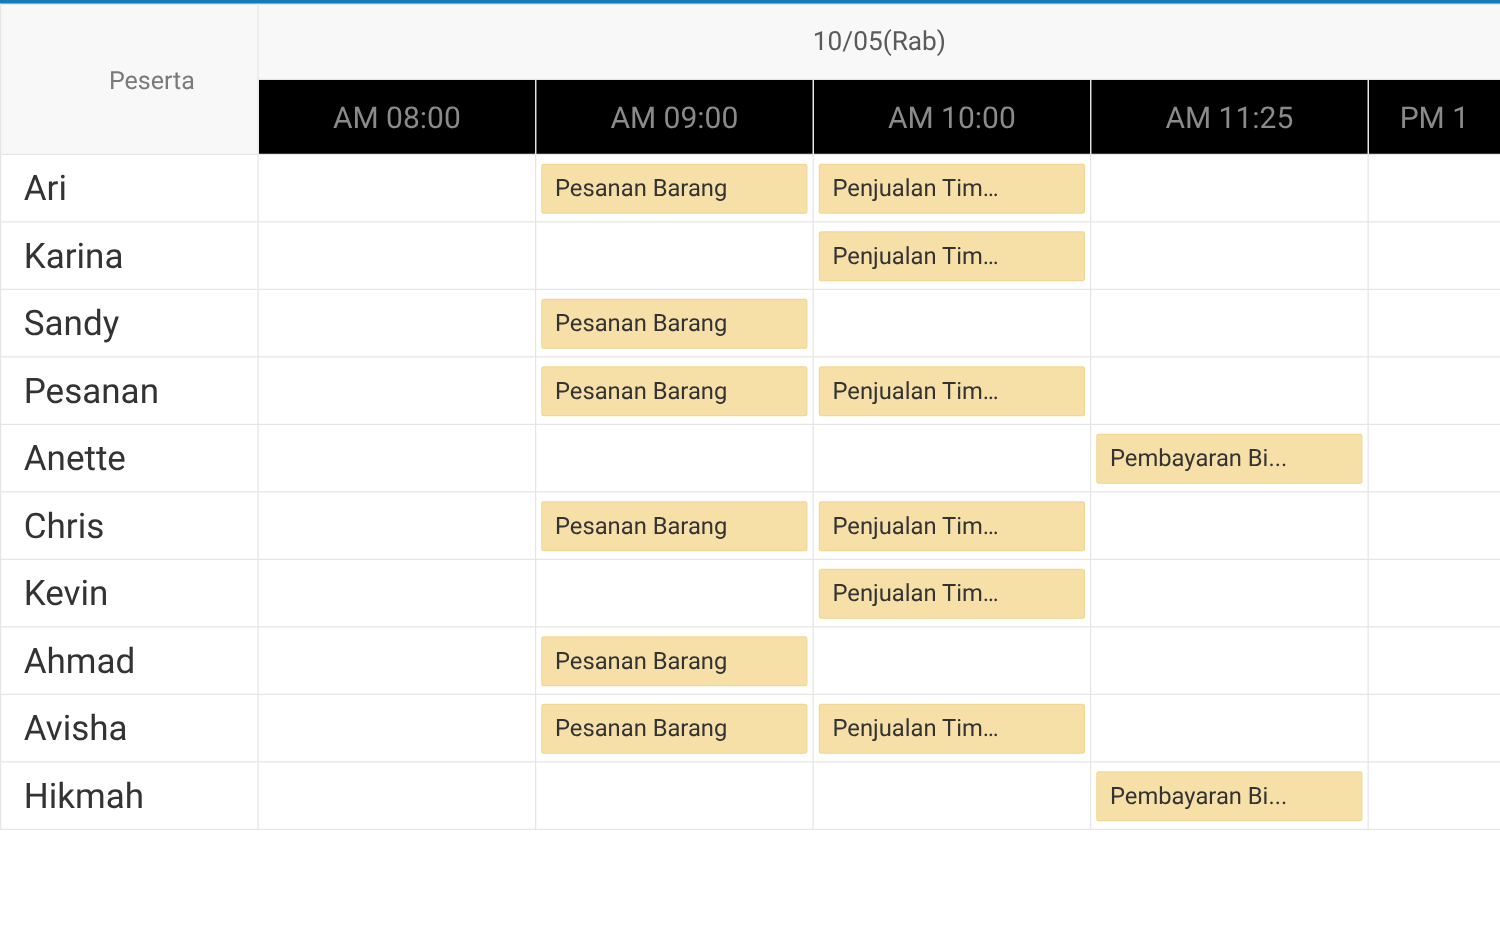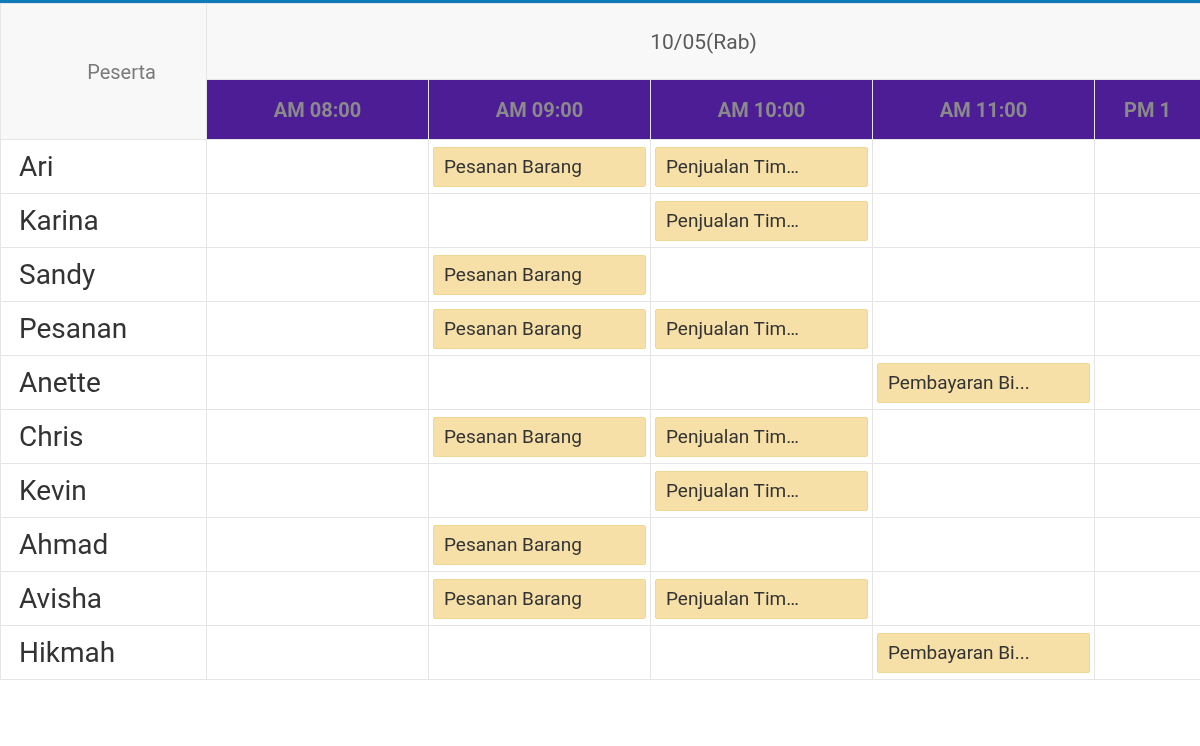--- a/index.html
+++ b/index.html
@@ -40,32 +40,32 @@
       text-align: center;
       vertical-align: middle;
       border-left: 1px solid #e5e5e5;
       padding-left: 36px;
     }
     .header-date {
       background: #f8f8f8;
       color: #5a5a5a;
       font-weight: 400;
       text-align: center;
-      height: 76px;
+      height: 60px;
       vertical-align: middle;
       font-size: 21px;
     }
     .header-time {
-      background: #4c1d95;
+      background: #000000;
       color: #8a8a8a;
-      font-weight: 700;
+      font-weight: 400;
       text-align: center;
       height: 60px;
       vertical-align: middle;
-      font-size: 20px;
+      font-size: 24px;
     }
     .participant-cell {
       height: 54px;
       padding-left: 18px;
       text-align: left;
       vertical-align: middle;
       font-size: 28px;
       color: #333;
     }
     .slot-cell {
@@ -103,21 +103,21 @@
     </colgroup>
     <thead>
       <tr>
         <th rowspan="2" class="header-participant">Peserta</th>
         <th colspan="5" class="header-date">10/05(Rab)</th>
       </tr>
       <tr id="time-header-row">
       <th class="header-time">AM 08:00</th>
           <th class="header-time">AM 09:00</th>
           <th class="header-time">AM 10:00</th>
-          <th class="header-time">AM 11:00</th>
+          <th class="header-time">AM 11:25</th>
           <th class="header-time">PM 1</th>
         </tr>
     </thead>
     <tbody id="schedule-body">
     <tr>
           <td class="participant-cell">Ari</td>
           <td class="slot-cell"></td>
           <td class="slot-cell">
             <div class="event-block">Pesanan Barang</div>
           </td>

